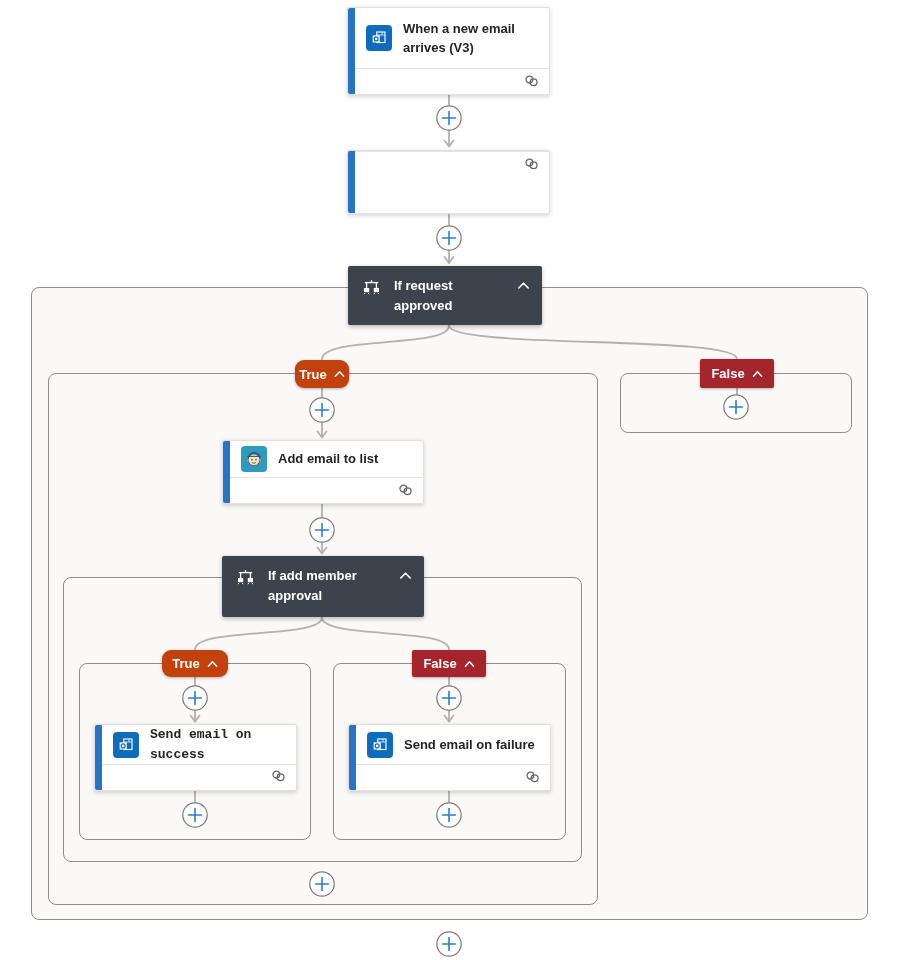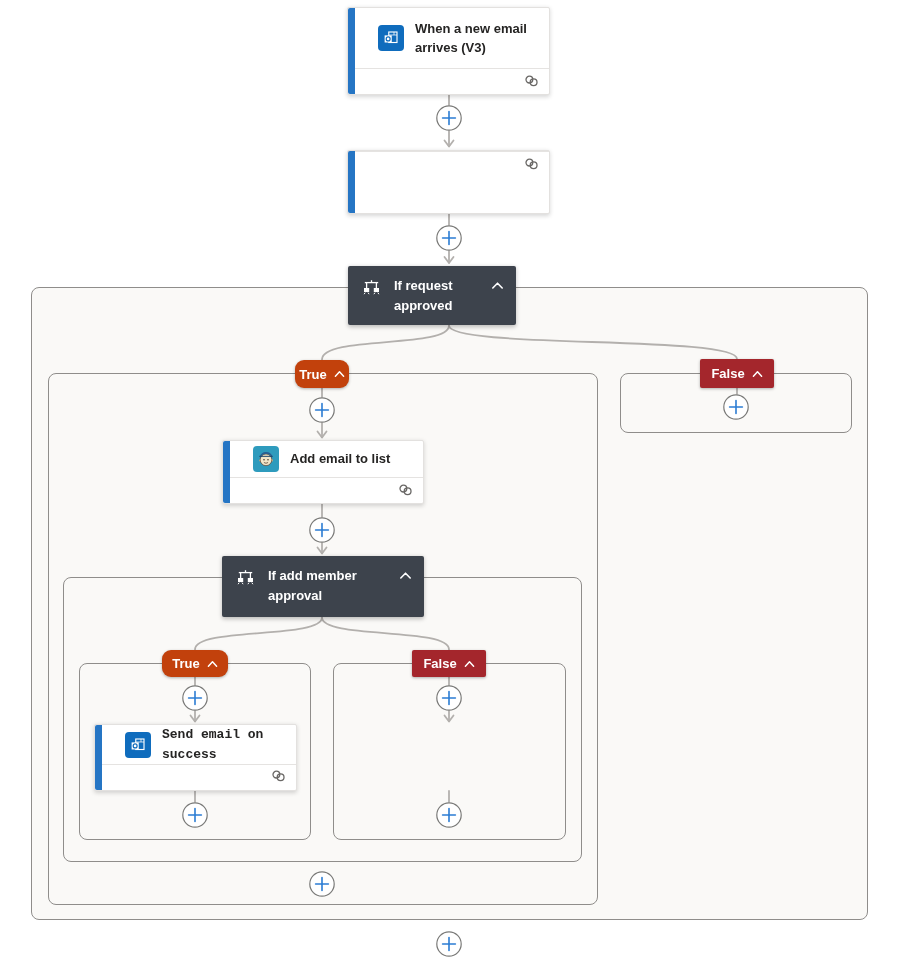--- a/index.html
+++ b/index.html
@@ -13,21 +13,21 @@
     box-sizing:border-box;
   }
   
   .connectors{position:absolute;left:0;top:0;z-index:2;pointer-events:none;}
   
   .card{
     position:absolute;z-index:3;background:#ffffff;border:1px solid #e3e1df;border-radius:2px;
     box-shadow:0 1.5px 4px rgba(0,0,0,.16);display:flex;flex-direction:column;box-sizing:border-box;
   }
   .accent{position:absolute;left:0;top:0;bottom:0;width:7px;background:#2575c4;border-radius:2px 0 0 2px;}
-  .card-main{flex:1;display:flex;align-items:center;padding-left:30px;min-height:0;}
+  .card-main{flex:1;display:flex;align-items:center;padding-left:18px;min-height:0;}
   .app-icon{
     width:26px;height:26px;border-radius:4px;flex:0 0 26px;display:flex;align-items:center;
     justify-content:center;margin-right:11px;
   }
   .title{font-size:13px;font-weight:bold;color:#252423;line-height:1.5;}
   .card-footer{
     height:25px;flex:0 0 25px;border-top:1px solid #e5e3e1;display:flex;align-items:center;
     justify-content:flex-end;padding-right:10px;
   }
   
@@ -138,21 +138,21 @@
     </div>
   </div>
 
   <button class="plus" style="left:436px;top:225px;">
     <svg width="26" height="26" viewBox="0 0 26 26">
       <circle cx="13" cy="13" r="12.2" fill="#fff" stroke="#7a7a78" stroke-width="1.2"></circle>
       <path d="M13 6.6 V19.4 M6.6 13 H19.4" stroke="#2b7cd3" stroke-width="1.6" stroke-linecap="round"></path>
     </svg>
   </button>
 
-  <div class="cond-card" style="left:348px;top:266px;width:168px;height:59px;">
+  <div class="cond-card" style="left:348px;top:266px;width:194px;height:59px;">
     <span class="cond-icon">
       <svg width="19" height="17" viewBox="0 0 19 17">
         <g stroke="#fff" stroke-width="1.3" fill="none">
           <path d="M9.5 1.2 V3.6"></path>
           <path d="M2.8 3.6 H16.2"></path>
           <path d="M4.6 3.6 V9"></path>
           <path d="M14.4 3.6 V9"></path>
         </g>
         <rect x="2" y="9" width="5.2" height="4" fill="#fff"></rect>
         <rect x="11.8" y="9" width="5.2" height="4" fill="#fff"></rect>
@@ -299,20 +299,42 @@
     <div class="card-footer">
       <span>
         <svg width="15" height="12" viewBox="0 0 15 12">
           <circle cx="5.4" cy="4.6" r="3.4" fill="none" stroke="#696765" stroke-width="1.3"></circle>
           <circle cx="9.6" cy="7.2" r="3.4" fill="none" stroke="#696765" stroke-width="1.3"></circle>
         </svg>
       </span>
     </div>
   </div>
 
+  <div class="card" style="left:348px;top:724px;width:203px;height:67px;">
+    <div class="accent"></div>
+    <div class="card-main">
+      <span class="app-icon" style="background:#0f6cbd;">
+        <svg width="18" height="18" viewBox="0 0 24 24">
+          <rect x="9" y="4" width="11" height="14" fill="none" stroke="#fff" stroke-width="1.5"></rect>
+          <path d="M9 8 H20 M16 4 V8" stroke="#fff" stroke-width="1" fill="none"></path>
+          <rect x="3.5" y="8.5" width="9.5" height="9.5" fill="#fff"></rect>
+          <circle cx="8.2" cy="13.2" r="2.6" fill="none" stroke="#0f6cbd" stroke-width="1.6"></circle>
+        </svg>
+      </span>
+      <div class="title">Send email on failure</div>
+    </div>
+    <div class="card-footer">
+      <span>
+        <svg width="15" height="12" viewBox="0 0 15 12">
+          <circle cx="5.4" cy="4.6" r="3.4" fill="none" stroke="#696765" stroke-width="1.3"></circle>
+          <circle cx="9.6" cy="7.2" r="3.4" fill="none" stroke="#696765" stroke-width="1.3"></circle>
+        </svg>
+      </span>
+    </div>
+  </div>
 
   <button class="plus" style="left:182px;top:802px;">
     <svg width="26" height="26" viewBox="0 0 26 26">
       <circle cx="13" cy="13" r="12.2" fill="#fff" stroke="#7a7a78" stroke-width="1.2"></circle>
       <path d="M13 6.6 V19.4 M6.6 13 H19.4" stroke="#2b7cd3" stroke-width="1.6" stroke-linecap="round"></path>
     </svg>
   </button>
 
   <button class="plus" style="left:436px;top:802px;">
     <svg width="26" height="26" viewBox="0 0 26 26">

